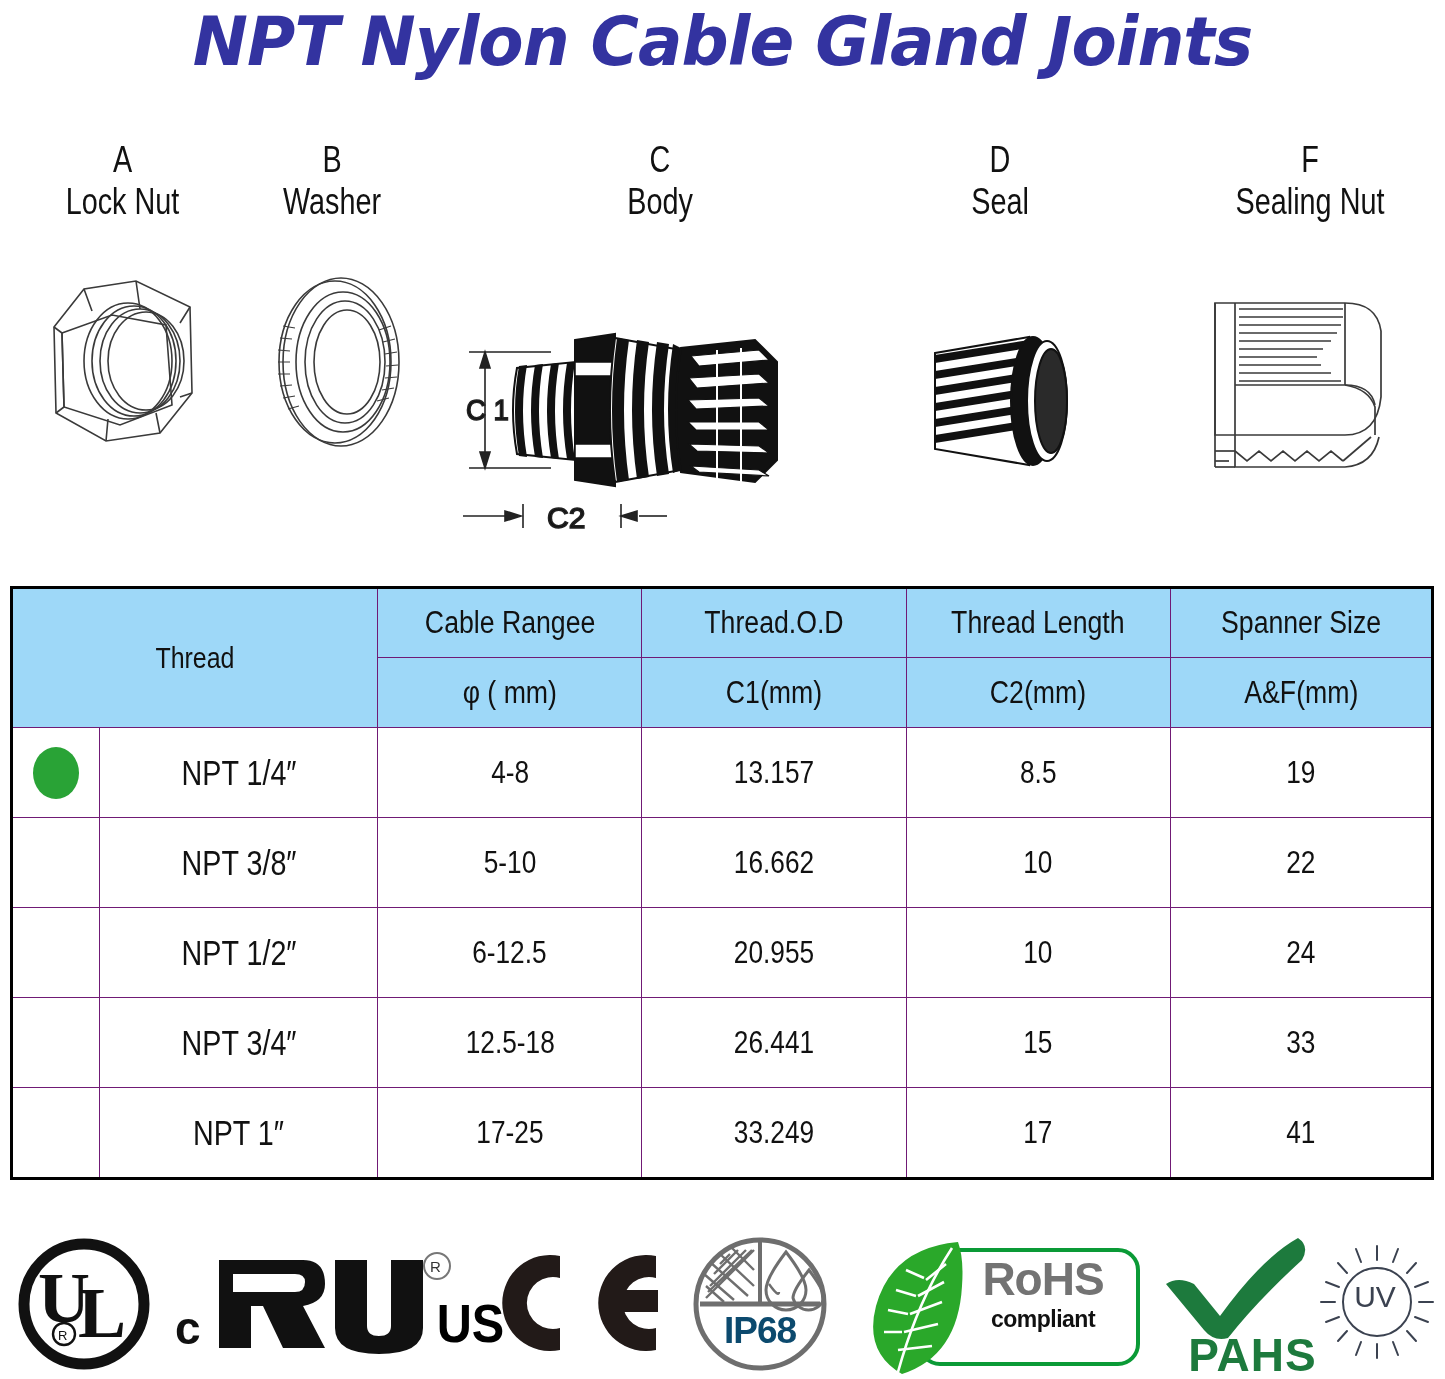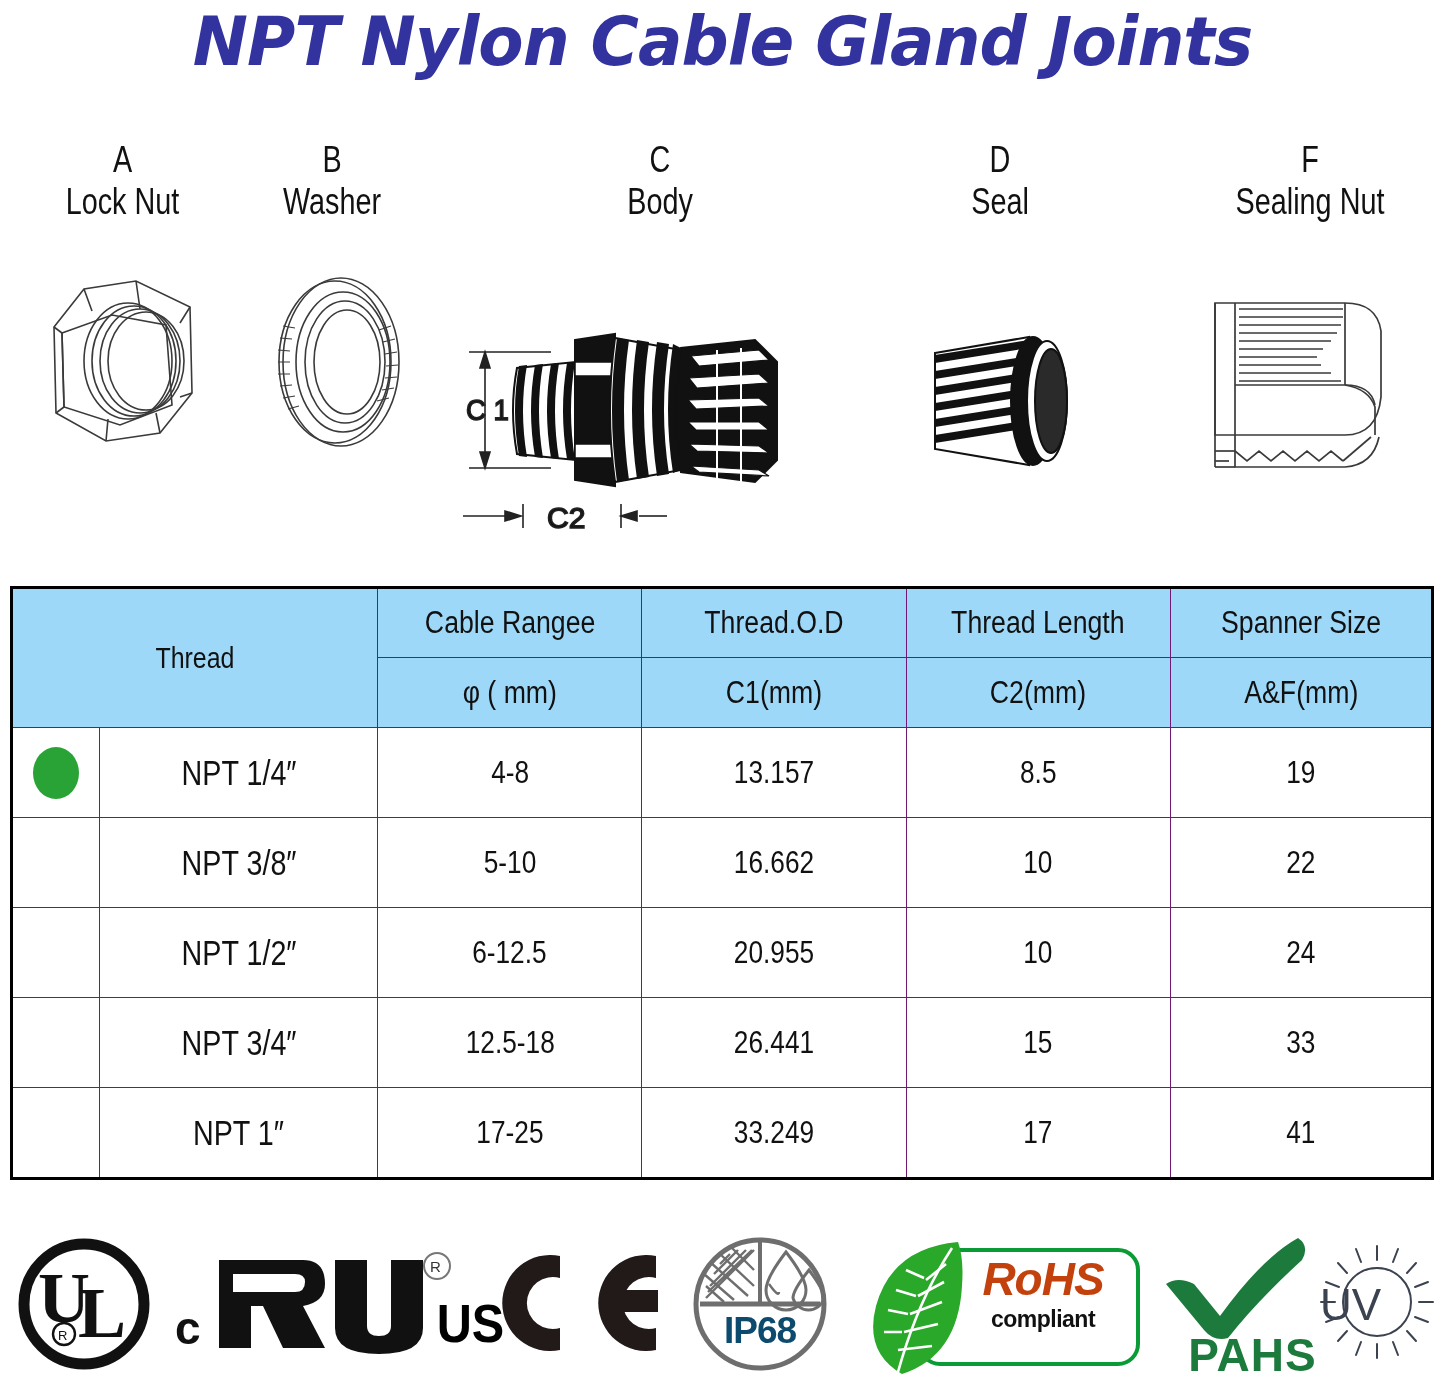--- a/index.html
+++ b/index.html
@@ -118,44 +118,44 @@
   .rohs-box{
     position:absolute;left:56px;top:14px;
     width:222px;height:118px;
     border:4px solid #0a9a36;border-radius:22px;
     box-sizing:border-box;
   }
   .rohs-txt{
     position:absolute;left:86px;top:22px;width:190px;text-align:center;
   }
   .rohs-main{
-    font-size:46px;font-weight:bold;line-height:46px;color:#c2410c;
-    font-family:"Liberation Sans","DejaVu Sans",sans-serif;
-    letter-spacing:-1px;display:block;font-style:italic;
+    font-size:46px;font-weight:bold;line-height:46px;color:#737373;
+    font-family:"Liberation Sans","DejaVu Sans",sans-serif;
+    letter-spacing:-1px;display:block;
   }
   .rohs-sub{
     font-size:23px;font-weight:bold;line-height:34px;color:#111;
     font-family:"Liberation Sans","DejaVu Sans",sans-serif;
     letter-spacing:-0.5px;display:block;
   }
   .pahs-txt{
     position:absolute;left:0;top:96px;width:205px;text-align:center;
     font-size:46px;font-weight:bold;color:#1d7a3d;
     font-family:"Liberation Sans","DejaVu Sans",sans-serif;
     letter-spacing:1px;
   }
   .ip68-txt{
     position:absolute;left:0;top:76px;width:140px;text-align:center;
     font-size:37px;font-weight:bold;color:#0c4a6e;
     font-family:"Liberation Sans","DejaVu Sans",sans-serif;
     letter-spacing:-1px;
   }
   .uv-txt{
-    position:absolute;left:0;top:40px;width:110px;text-align:left;
-    font-size:44px;color:#3b4250;
+    position:absolute;left:0;top:40px;width:110px;text-align:center;
+    font-size:30px;color:#3b4250;
     font-family:"Liberation Sans","DejaVu Sans",sans-serif;
   }
 </style>
 </head>
 <body>
 
 <div class="page">
 
   <div class="title">NPT Nylon Cable Gland Joints</div>
 

